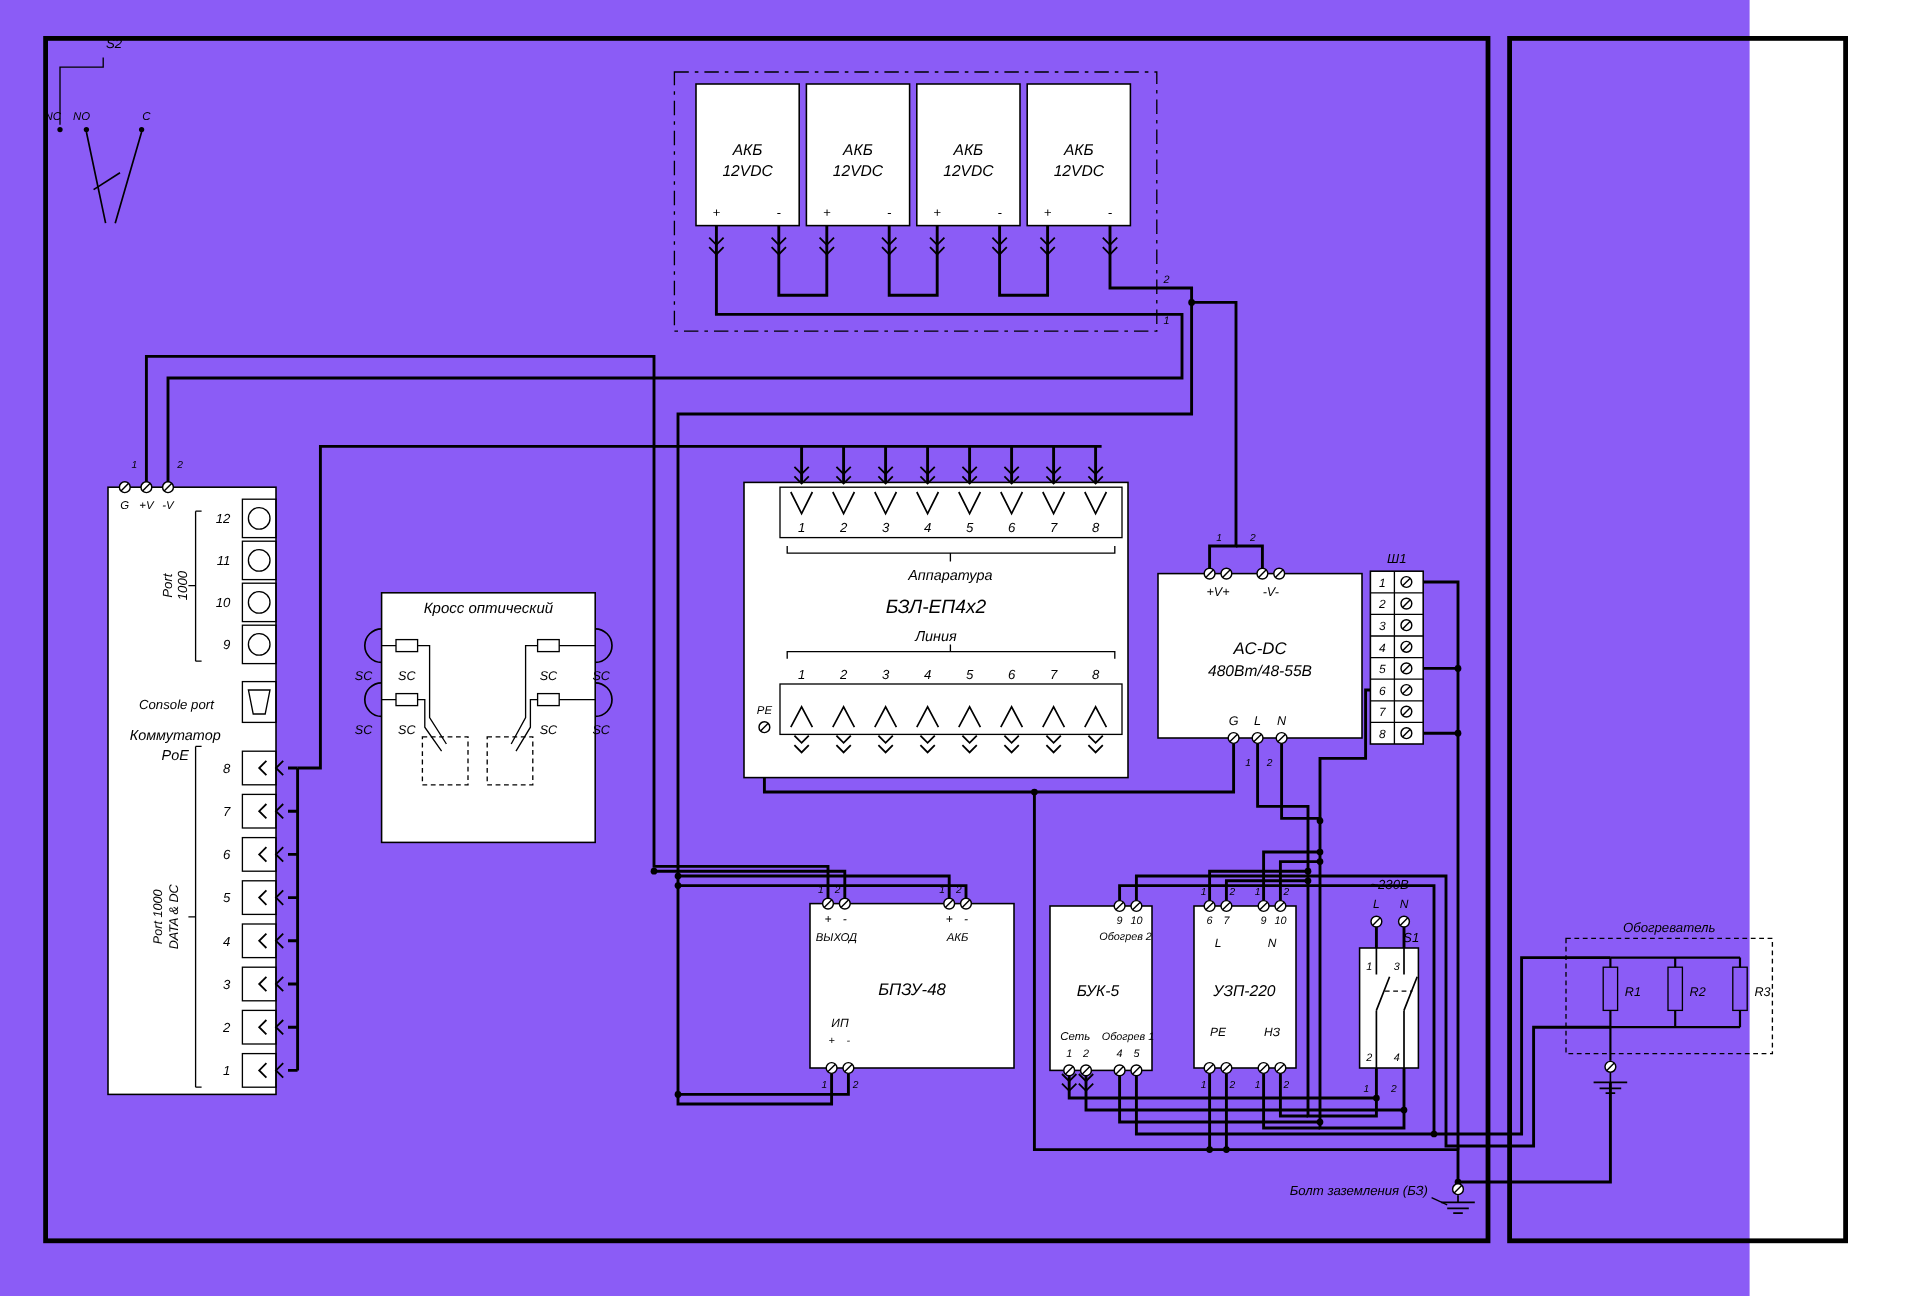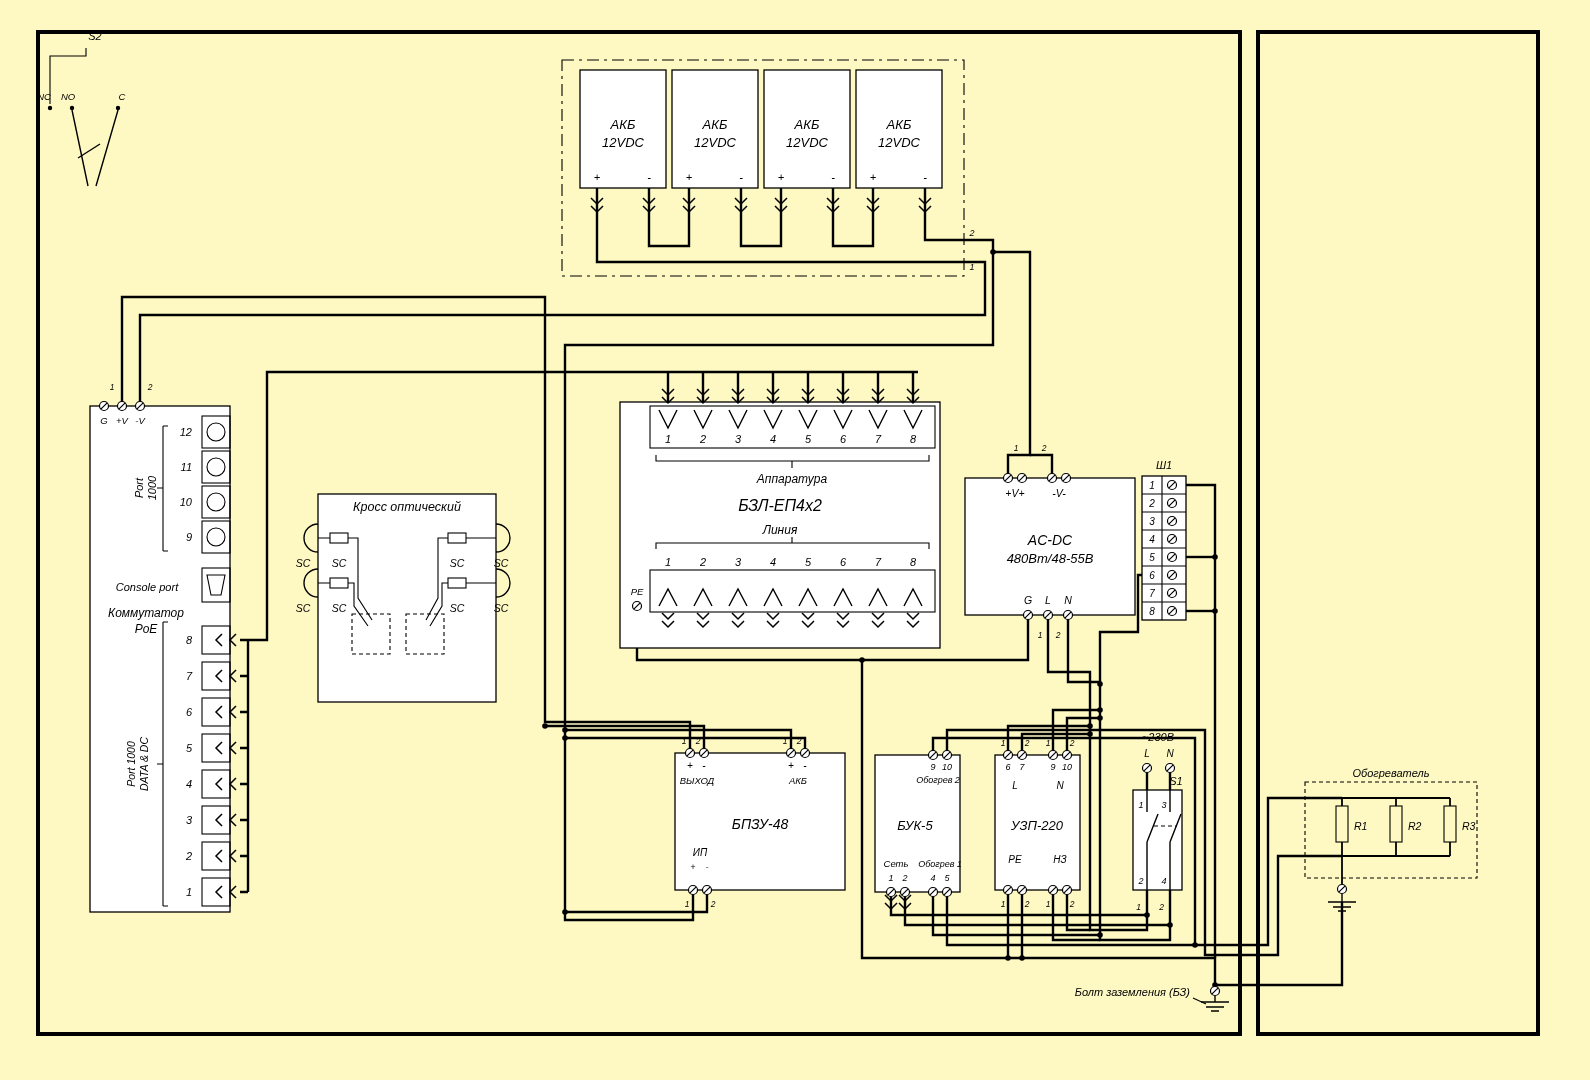--- a/index.html
+++ b/index.html
@@ -1,16 +1,16 @@
 <!DOCTYPE html>
 <html><head>
 <meta charset="utf-8">
 <style>
   html,body{margin:0;padding:0;background:#fff}
-  .stage{width:1590px;height:1080px;background:#fef9c3;position:relative}
+  .stage{width:1458px;height:1080px;background:#8b5cf6;position:relative}
   svg{display:block}
   text{font-family:"Liberation Sans",sans-serif;font-style:italic;fill:#000}
   .frame{fill:none;stroke:#000;stroke-width:4}
   .box{fill:#fff;stroke:#000;stroke-width:1.3}
   .thin{fill:none;stroke:#000;stroke-width:1.1}
   .sym{fill:none;stroke:#000;stroke-width:1.4}
   .dash{fill:none;stroke:#000;stroke-width:1.1;stroke-dasharray:12 5 3 5}
   .dash2{fill:none;stroke:#000;stroke-width:1.1;stroke-dasharray:4 3}
   .wire{fill:none;stroke:#000;stroke-width:2.4}
   .wire2{fill:none;stroke:#000;stroke-width:1.8}

